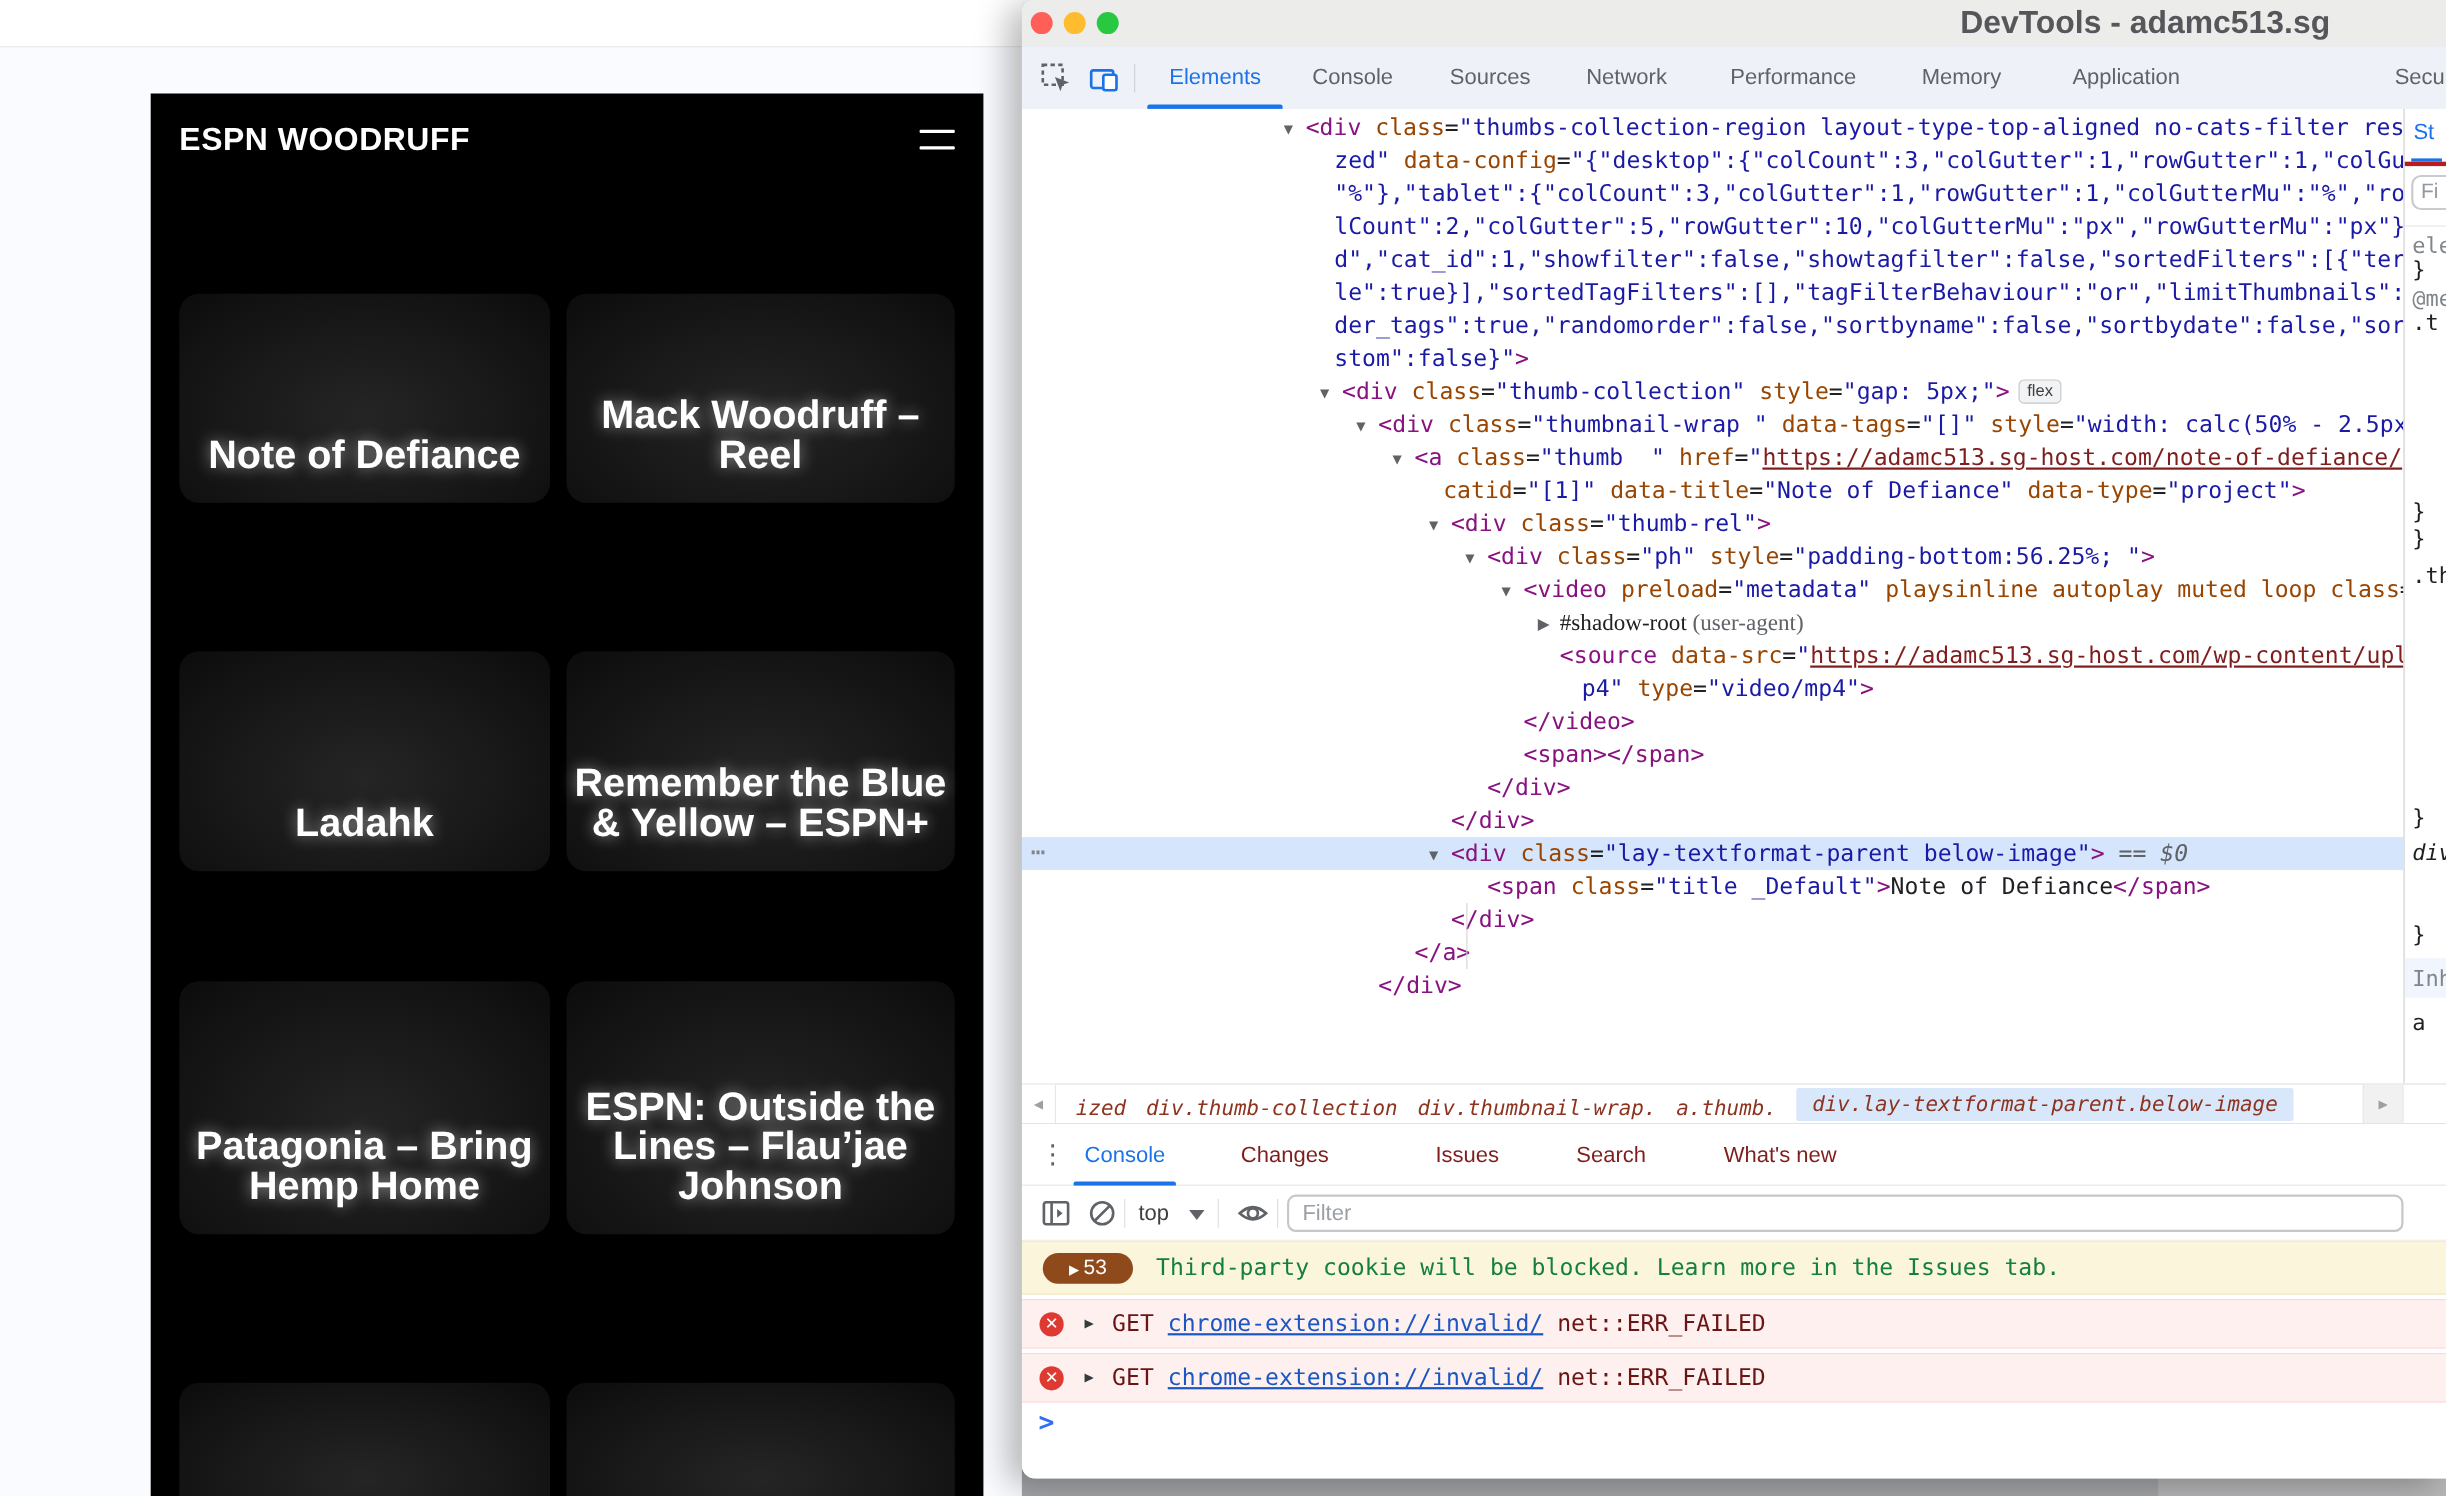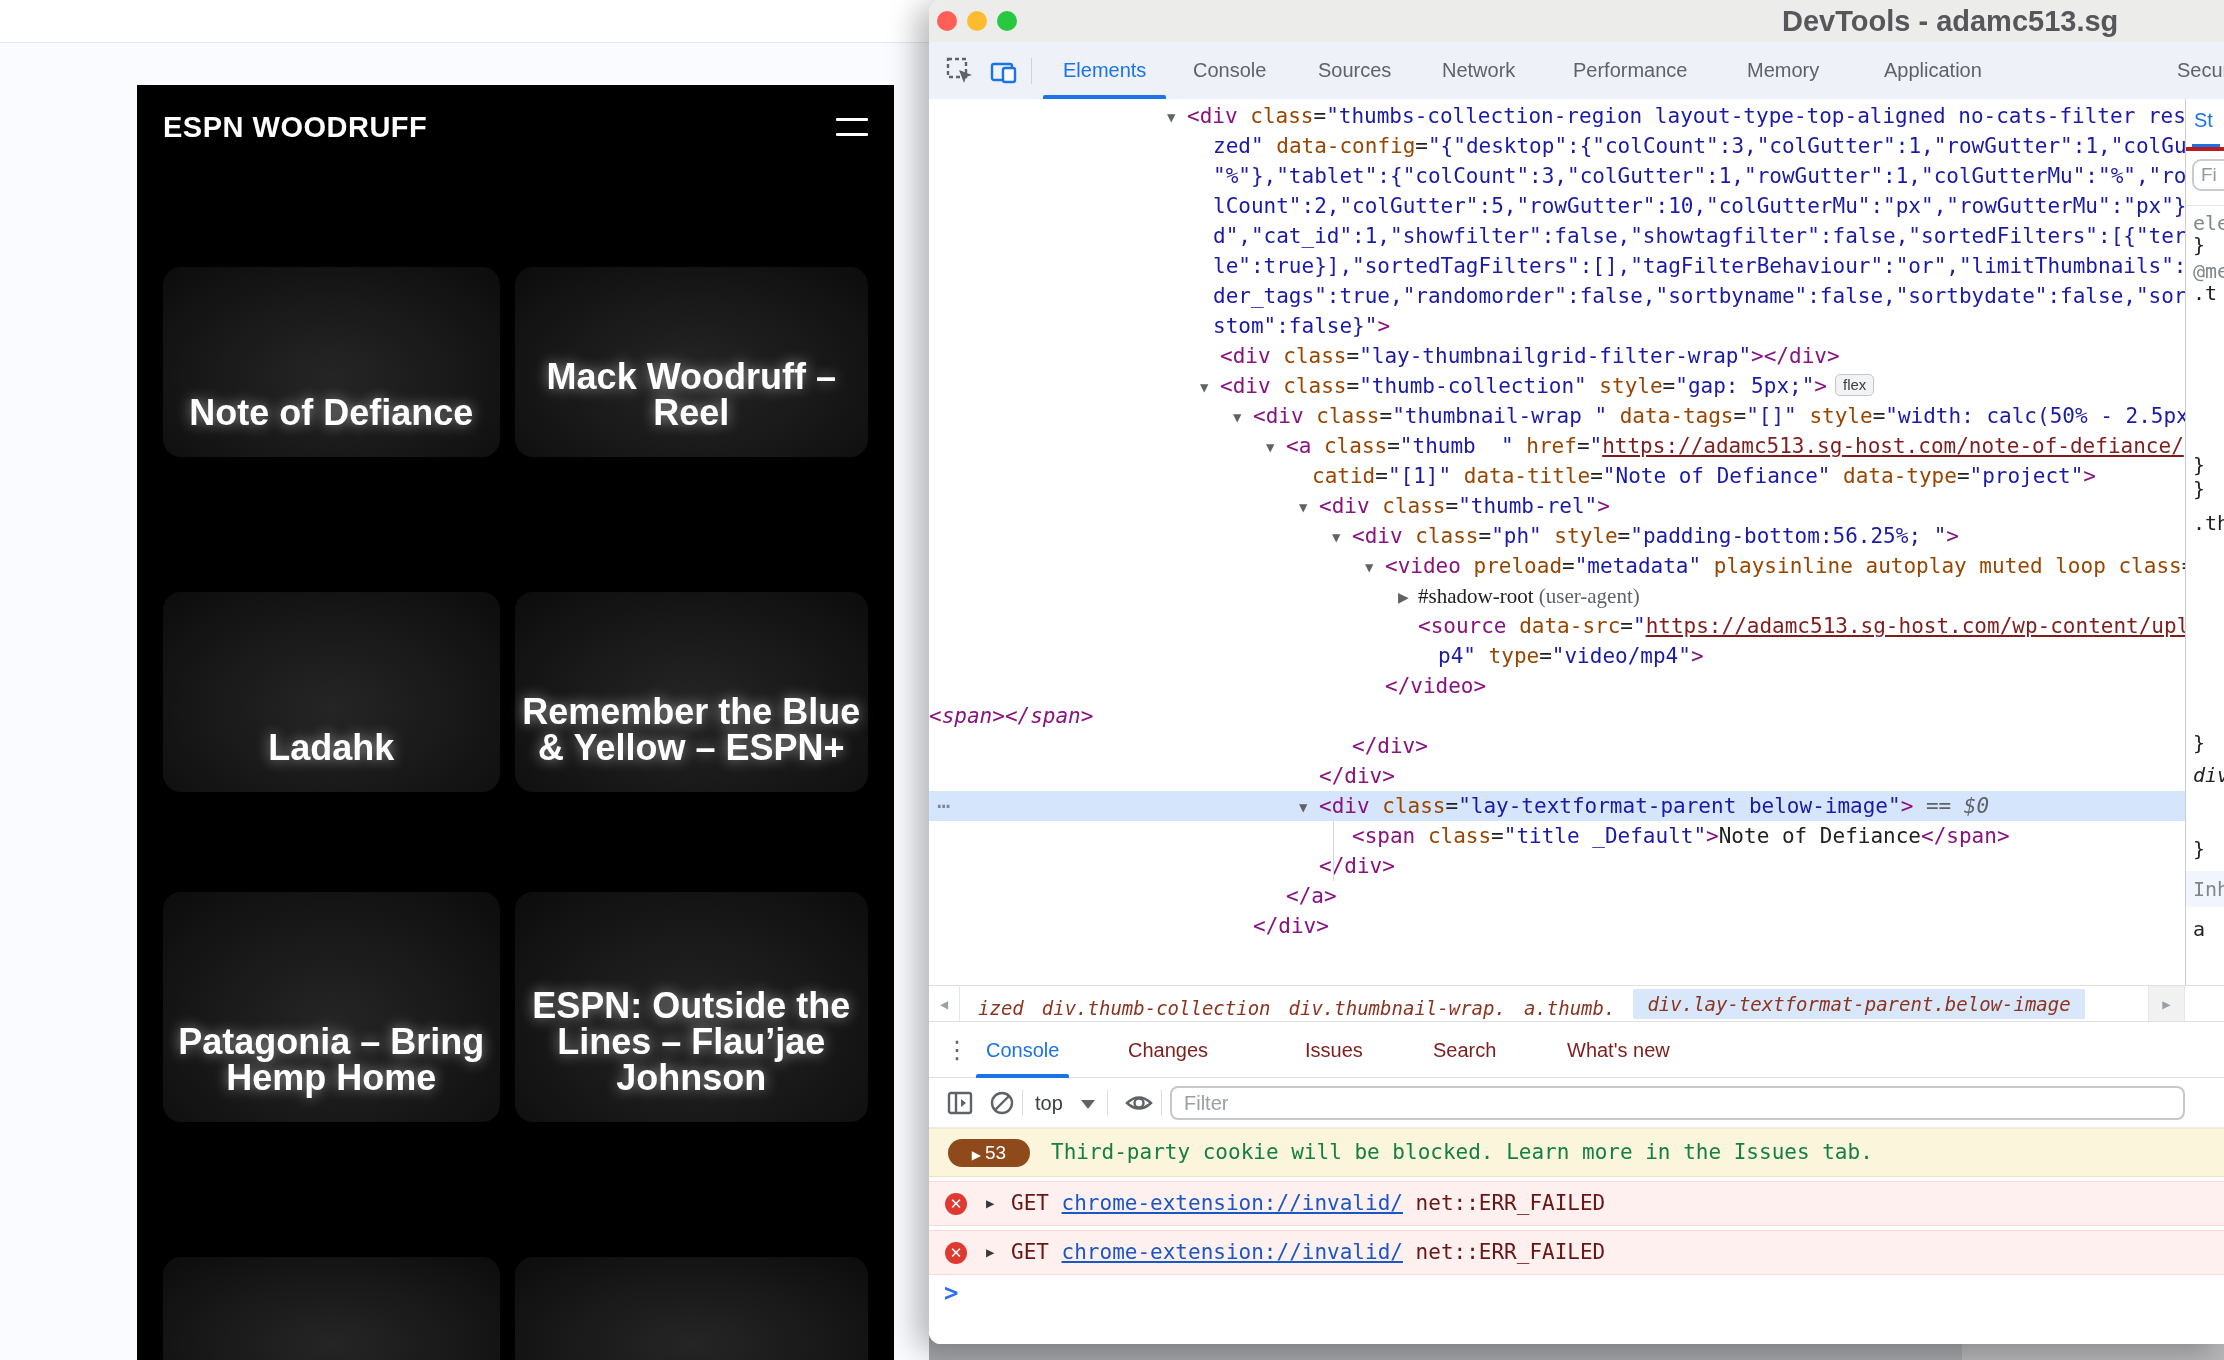--- a/index.html
+++ b/index.html
@@ -180,33 +180,32 @@
     <div class="elements">
       <div id="dom-tree">
           <div class="cl" style="padding-left: 238px;"><span class="arrow">▼</span><span class="sp">&lt;</span><span class="st">div</span><span class="sx"> </span><span class="sa">class</span><span class="sx">=</span><span class="sv">"thumbs-collection-region layout-type-top-aligned no-cats-filter resi</span></div>
           <div class="cl" style="padding-left: 284px;"><span class="sv">zed"</span><span class="sx"> </span><span class="sa">data-config</span><span class="sx">=</span><span class="sv">"{"desktop":{"colCount":3,"colGutter":1,"rowGutter":1,"colGutterMu":"%","rowGutterMu":</span></div>
           <div class="cl" style="padding-left: 284px;"><span class="sv">"%"},"tablet":{"colCount":3,"colGutter":1,"rowGutter":1,"colGutterMu":"%","rowGutterMu":"%"},"phone":{"co</span></div>
           <div class="cl" style="padding-left: 284px;"><span class="sv">lCount":2,"colGutter":5,"rowGutter":10,"colGutterMu":"px","rowGutterMu":"px"},"ga</span></div>
           <div class="cl" style="padding-left: 284px;"><span class="sv">d","cat_id":1,"showfilter":false,"showtagfilter":false,"sortedFilters":[{"term</span></div>
           <div class="cl" style="padding-left: 284px;"><span class="sv">le":true}],"sortedTagFilters":[],"tagFilterBehaviour":"or","limitThumbnails":fa</span></div>
           <div class="cl" style="padding-left: 284px;"><span class="sv">der_tags":true,"randomorder":false,"sortbyname":false,"sortbydate":false,"sortc</span></div>
           <div class="cl" style="padding-left: 284px;"><span class="sv">stom":false}"</span><span class="sp">&gt;</span></div>
-          <div class="cl" style="padding-left: 291px;"><span class="sp">&lt;</span><span class="st">div</span><span class="sx"> </span><span class="sa">class</span><span class="sx">=</span><span class="sv">"lay-thumbnailgrid-filter-wrap"</span><span class="sp">&gt;&lt;/</span><span class="st">div</span><span class="sp">&gt;</span></div>
           <div class="cl" style="padding-left: 271px;"><span class="arrow">▼</span><span class="sp">&lt;</span><span class="st">div</span><span class="sx"> </span><span class="sa">class</span><span class="sx">=</span><span class="sv">"thumb-collection"</span><span class="sx"> </span><span class="sa">style</span><span class="sx">=</span><span class="sv">"gap: 5px;"</span><span class="sp">&gt;</span><span class="badge">flex</span></div>
           <div class="cl" style="padding-left: 304px;"><span class="arrow">▼</span><span class="sp">&lt;</span><span class="st">div</span><span class="sx"> </span><span class="sa">class</span><span class="sx">=</span><span class="sv">"thumbnail-wrap "</span><span class="sx"> </span><span class="sa">data-tags</span><span class="sx">=</span><span class="sv">"[]"</span><span class="sx"> </span><span class="sa">style</span><span class="sx">=</span><span class="sv">"width: calc(50% - 2.5px)</span></div>
           <div class="cl" style="padding-left: 337px;"><span class="arrow">▼</span><span class="sp">&lt;</span><span class="st">a</span><span class="sx"> </span><span class="sa">class</span><span class="sx">=</span><span class="sv">"thumb  "</span><span class="sx"> </span><span class="sa">href</span><span class="sx">=</span><span class="sv">"</span><span class="sl">https://adamc513.sg-host.com/note-of-defiance/</span></div>
           <div class="cl" style="padding-left: 383px;"><span class="sa">catid</span><span class="sx">=</span><span class="sv">"[1]"</span><span class="sx"> </span><span class="sa">data-title</span><span class="sx">=</span><span class="sv">"Note of Defiance"</span><span class="sx"> </span><span class="sa">data-type</span><span class="sx">=</span><span class="sv">"project"</span><span class="sp">&gt;</span></div>
           <div class="cl" style="padding-left: 370px;"><span class="arrow">▼</span><span class="sp">&lt;</span><span class="st">div</span><span class="sx"> </span><span class="sa">class</span><span class="sx">=</span><span class="sv">"thumb-rel"</span><span class="sp">&gt;</span></div>
           <div class="cl" style="padding-left: 403px;"><span class="arrow">▼</span><span class="sp">&lt;</span><span class="st">div</span><span class="sx"> </span><span class="sa">class</span><span class="sx">=</span><span class="sv">"ph"</span><span class="sx"> </span><span class="sa">style</span><span class="sx">=</span><span class="sv">"padding-bottom:56.25%; "</span><span class="sp">&gt;</span></div>
           <div class="cl" style="padding-left: 436px;"><span class="arrow">▼</span><span class="sp">&lt;</span><span class="st">video</span><span class="sx"> </span><span class="sa">preload</span><span class="sx">=</span><span class="sv">"metadata"</span><span class="sx"> </span><span class="sa">playsinline</span><span class="sx"> </span><span class="sa">autoplay</span><span class="sx"> </span><span class="sa">muted</span><span class="sx"> </span><span class="sa">loop</span><span class="sx"> </span><span class="sa">class</span><span class="sx">=</span></div>
           <div class="cl" style="padding-left: 469px; font-family: Liberation Serif, serif;"><span class="arrow">▶</span><span class="sx">#shadow-root</span><span class="sx"> </span><span class="sg">(user-agent)</span></div>
           <div class="cl" style="padding-left: 489px;"><span class="sp">&lt;</span><span class="st">source</span><span class="sx"> </span><span class="sa">data-src</span><span class="sx">=</span><span class="sv">"</span><span class="sl">https://adamc513.sg-host.com/wp-content/uploads/2024</span></div>
           <div class="cl" style="padding-left: 509px;"><span class="sv">p4"</span><span class="sx"> </span><span class="sa">type</span><span class="sx">=</span><span class="sv">"video/mp4"</span><span class="sp">&gt;</span></div>
           <div class="cl" style="padding-left: 456px;"><span class="sp">&lt;/</span><span class="st">video</span><span class="sp">&gt;</span></div>
-          <div class="cl" style=" font-style: italic;"><span class="sp">&lt;</span><span class="st">span</span><span class="sp">&gt;&lt;/</span><span class="st">span</span><span class="sp">&gt;</span></div>
+          <div class="cl" style="padding-left: 456px;"><span class="sp">&lt;</span><span class="st">span</span><span class="sp">&gt;&lt;/</span><span class="st">span</span><span class="sp">&gt;</span></div>
           <div class="cl" style="padding-left: 423px;"><span class="sp">&lt;/</span><span class="st">div</span><span class="sp">&gt;</span></div>
           <div class="cl" style="padding-left: 390px;"><span class="sp">&lt;/</span><span class="st">div</span><span class="sp">&gt;</span></div>
           <div class="cl hl" style="padding-left: 370px;"><span class="dots">⋯</span><span class="arrow">▼</span><span class="sp">&lt;</span><span class="st">div</span><span class="sx"> </span><span class="sa">class</span><span class="sx">=</span><span class="sv">"lay-textformat-parent below-image"</span><span class="sp">&gt;</span><span class="sgi"> == $0</span></div>
           <div class="cl" style="padding-left: 423px;"><span class="sp">&lt;</span><span class="st">span</span><span class="sx"> </span><span class="sa">class</span><span class="sx">=</span><span class="sv">"title _Default"</span><span class="sp">&gt;</span><span class="sx">Note of Defiance</span><span class="sp">&lt;/</span><span class="st">span</span><span class="sp">&gt;</span></div>
           <div class="cl" style="padding-left: 390px;"><span class="sp">&lt;/</span><span class="st">div</span><span class="sp">&gt;</span></div>
           <div class="cl" style="padding-left: 357px;"><span class="sp">&lt;/</span><span class="st">a</span><span class="sp">&gt;</span></div>
           <div class="cl" style="padding-left: 324px;"><span class="sp">&lt;/</span><span class="st">div</span><span class="sp">&gt;</span></div>
         </div>
       <div class="guide"></div>
     </div>

